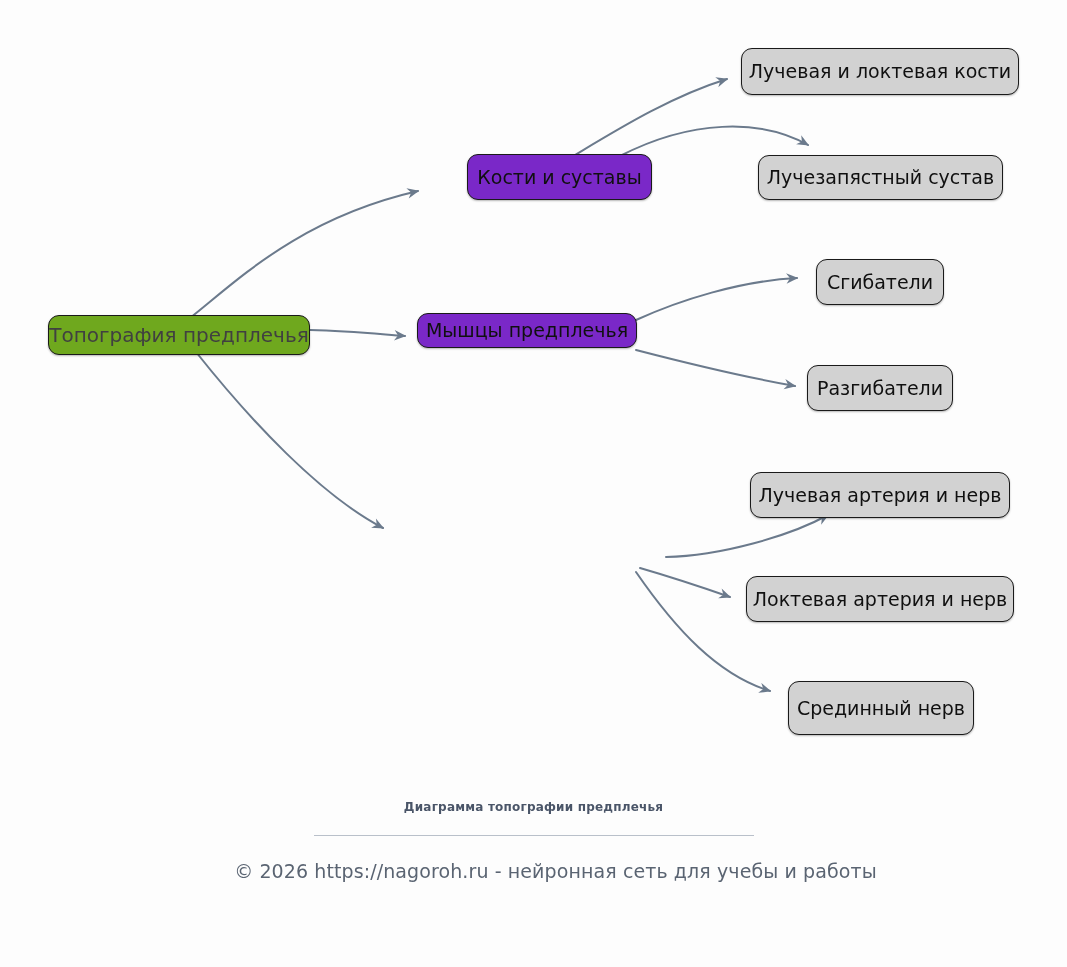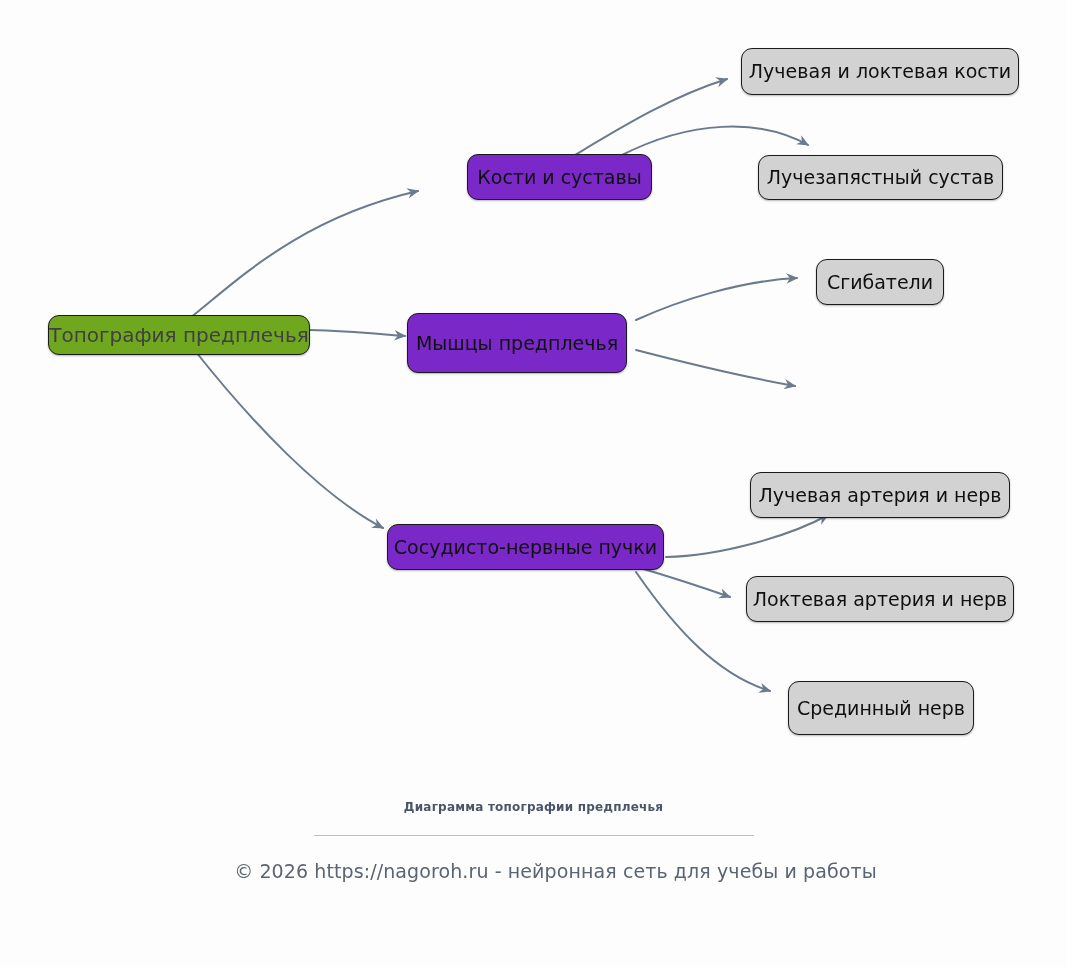--- a/index.html
+++ b/index.html
@@ -142,32 +142,32 @@
   </div>
 
   <div class="node leaf" style="left:741px; top:48px; width:278px; height:47px;">
     <span class="node-label">Лучевая и локтевая кости</span>
   </div>
 
   <div class="node leaf" style="left:758px; top:155px; width:245px; height:45px;">
     <span class="node-label">Лучезапястный сустав</span>
   </div>
 
-  <div class="node branch" style="left:407px; top:313px; width:220px; height:60px;">
+  <div class="node branch" style="left:417px; top:313px; width:220px; height:35px;">
     <span class="node-label">Мышцы предплечья</span>
   </div>
 
   <div class="node leaf" style="left:816px; top:259px; width:128px; height:46px;">
     <span class="node-label">Сгибатели</span>
   </div>
 
+  <div class="node leaf" style="left:807px; top:365px; width:146px; height:46px;">
+    <span class="node-label">Разгибатели</span>
+  </div>
 
-  <div class="node branch" style="left:387px; top:524px; width:277px; height:46px;">
-    <span class="node-label">Сосудисто-нервные пучки</span>
-  </div>
 
   <div class="node leaf" style="left:750px; top:472px; width:260px; height:46px;">
     <span class="node-label">Лучевая артерия и нерв</span>
   </div>
 
   <div class="node leaf" style="left:746px; top:576px; width:268px; height:46px;">
     <span class="node-label">Локтевая артерия и нерв</span>
   </div>
 
   <div class="node leaf" style="left:788px; top:681px; width:186px; height:54px;">

